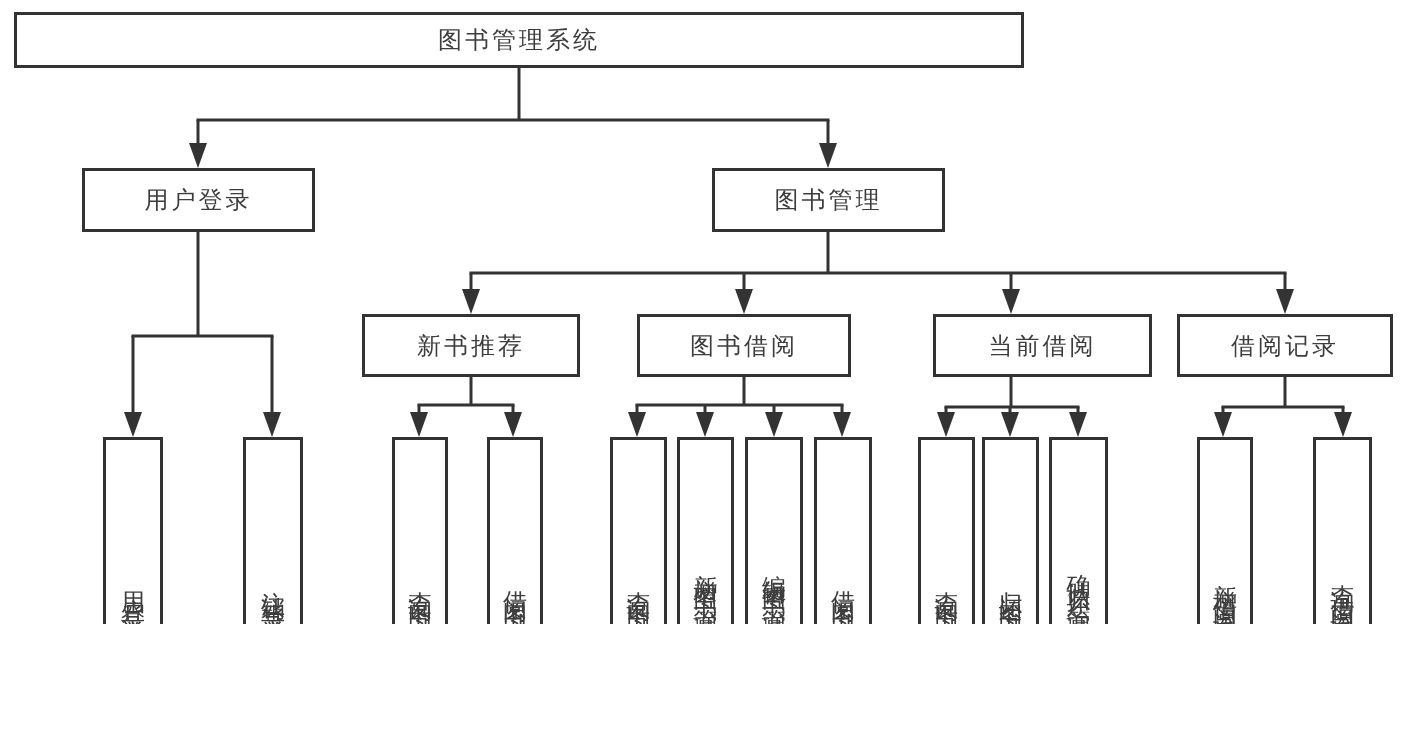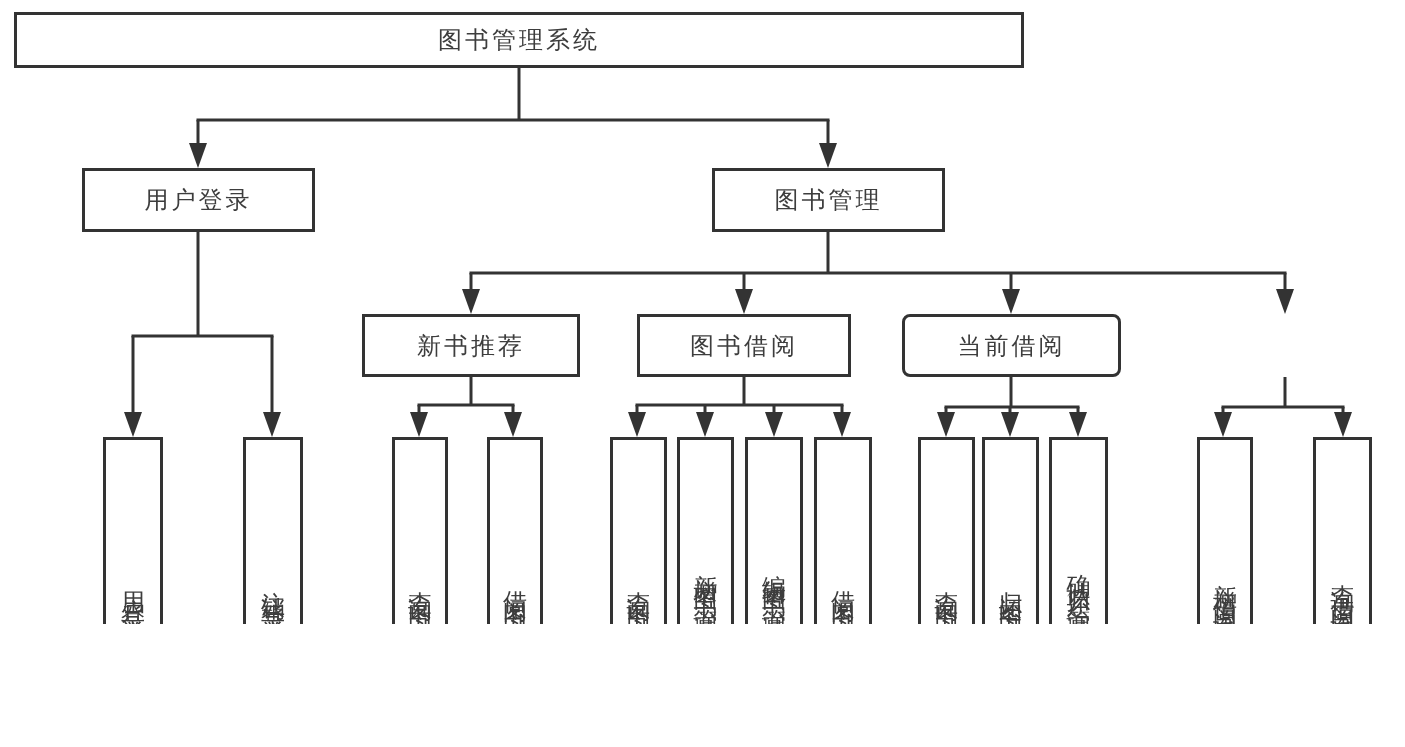--- a/index.html
+++ b/index.html
@@ -155,22 +155,25 @@
   <div class="box hbox" style="left:362px; top:314px; width:218px; height:63px;">
     <span class="label">新书推荐</span>
   </div>
 
   <div class="box hbox" style="left:712px; top:168px; width:233px; height:64px;">
     <span class="label">图书管理</span>
   </div>
   <div class="box hbox" style="left:637px; top:314px; width:214px; height:63px;text-align:right;">
     <span class="label">图书借阅</span>
   </div>
-  <div class="box hbox" style="left:902px; top:314px; width:219px; height:63px;border-radius:8px;">
+  <div class="box hbox" style="left:933px; top:314px; width:219px; height:63px;">
     <span class="label">当前借阅</span>
+  </div>
+  <div class="box hbox" style="left:1177px; top:314px; width:216px; height:63px;">
+    <span class="label">借阅记录</span>
   </div>
 
   <div class="box vbox" style="left:103px; top:437px; width:60px; height:298px;">
     <span class="label">用户登录</span>
   </div>
   <div class="box vbox" style="left:243px; top:437px; width:60px; height:298px;">
     <span class="label">注销登录</span>
   </div>
 
   <div class="box vbox" style="left:392px; top:437px; width:56px; height:298px;">

